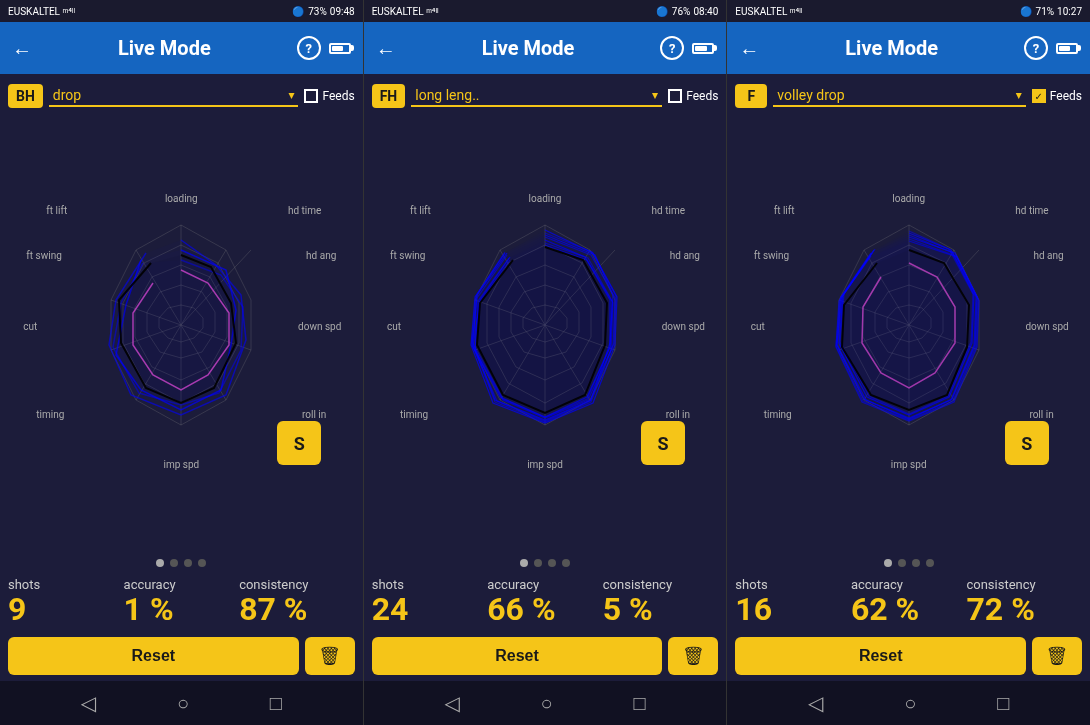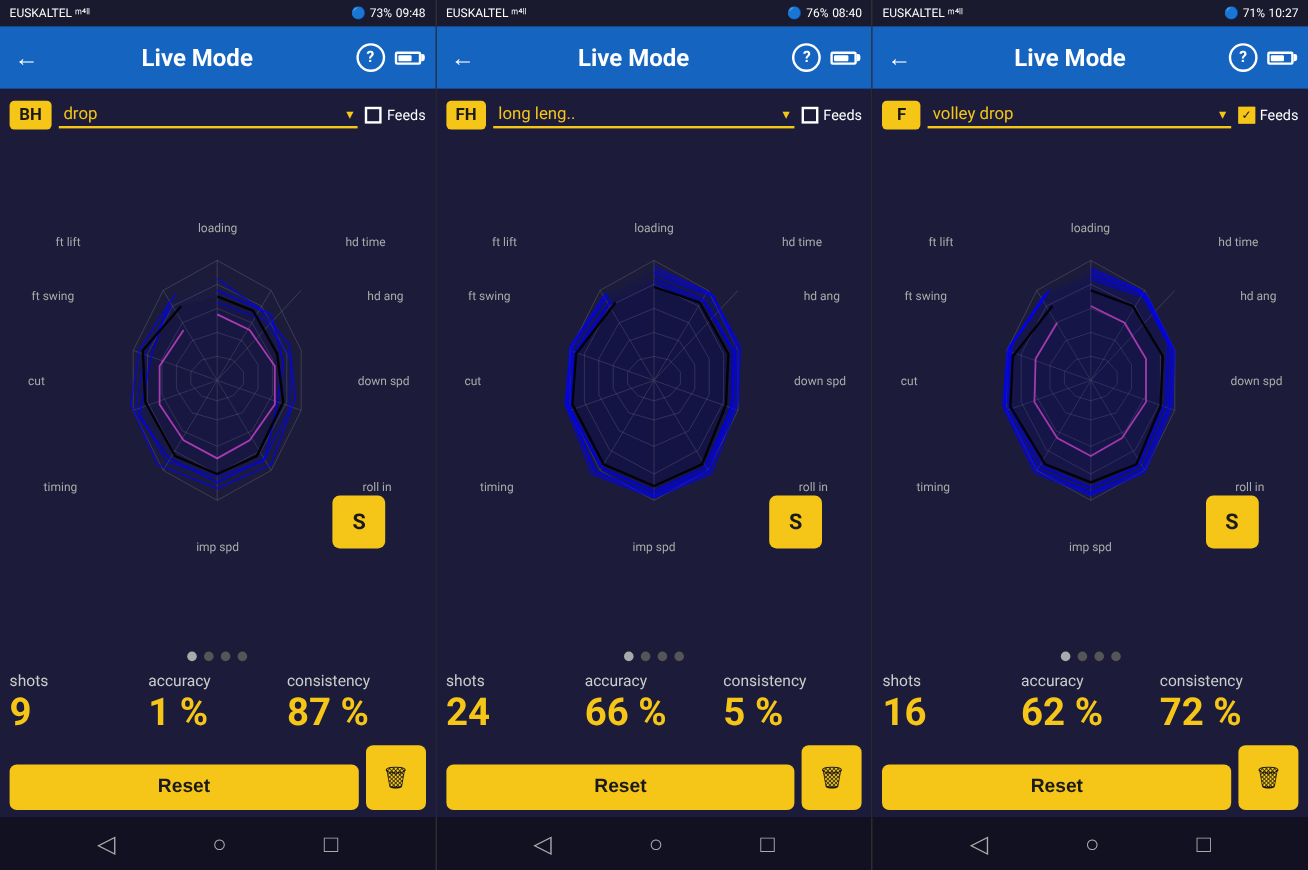--- a/index.html
+++ b/index.html
@@ -261,21 +261,20 @@
       flex: 1;
       background: #f5c518;
       color: #1a1a1a;
       font-weight: bold;
       font-size: 16px;
       padding: 10px;
       border: none;
       border-radius: 6px;
       cursor: pointer;
       text-align: center;
-      margin-top: 16px;
     }
     .delete-btn {
       background: #f5c518;
       color: #1a1a1a;
       font-size: 18px;
       width: 50px;
       border: none;
       border-radius: 6px;
       cursor: pointer;
       display: flex;

